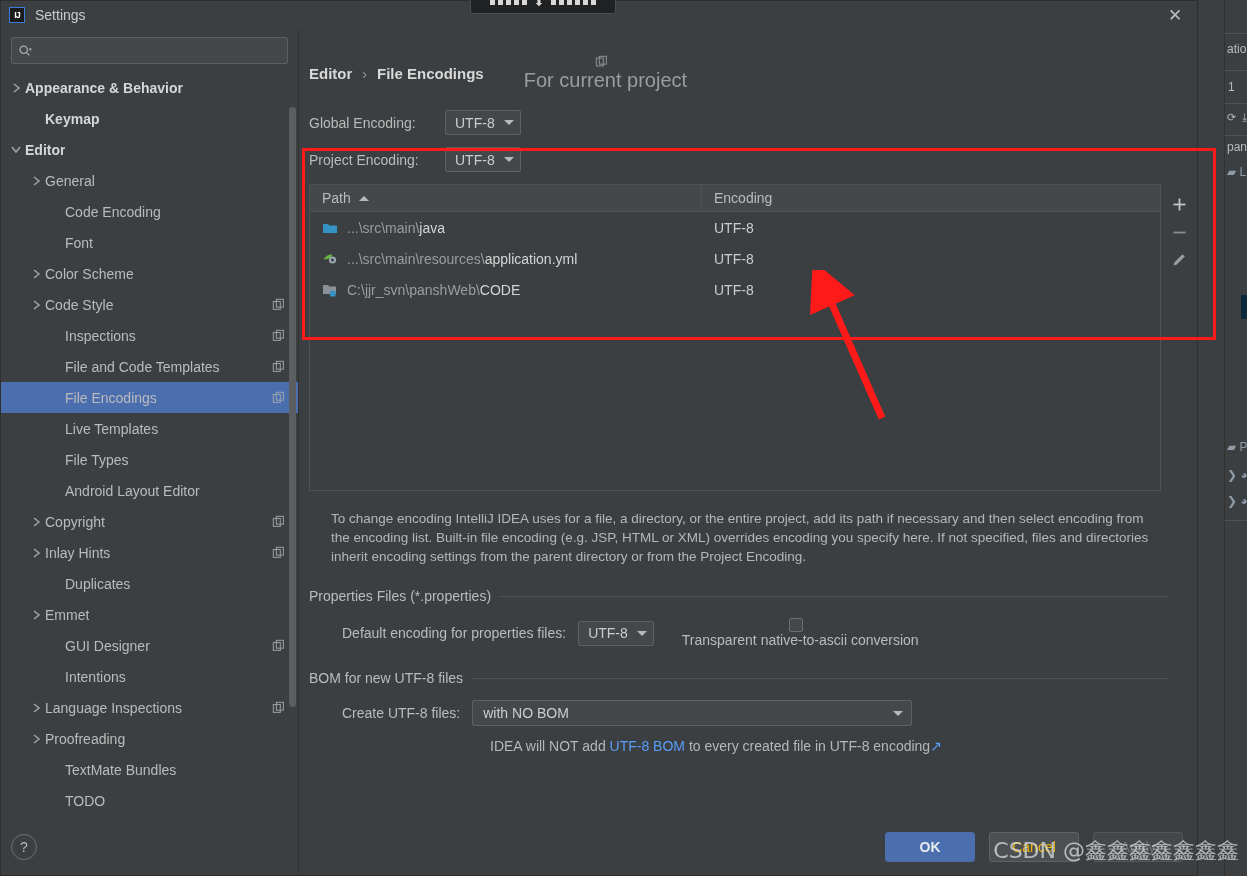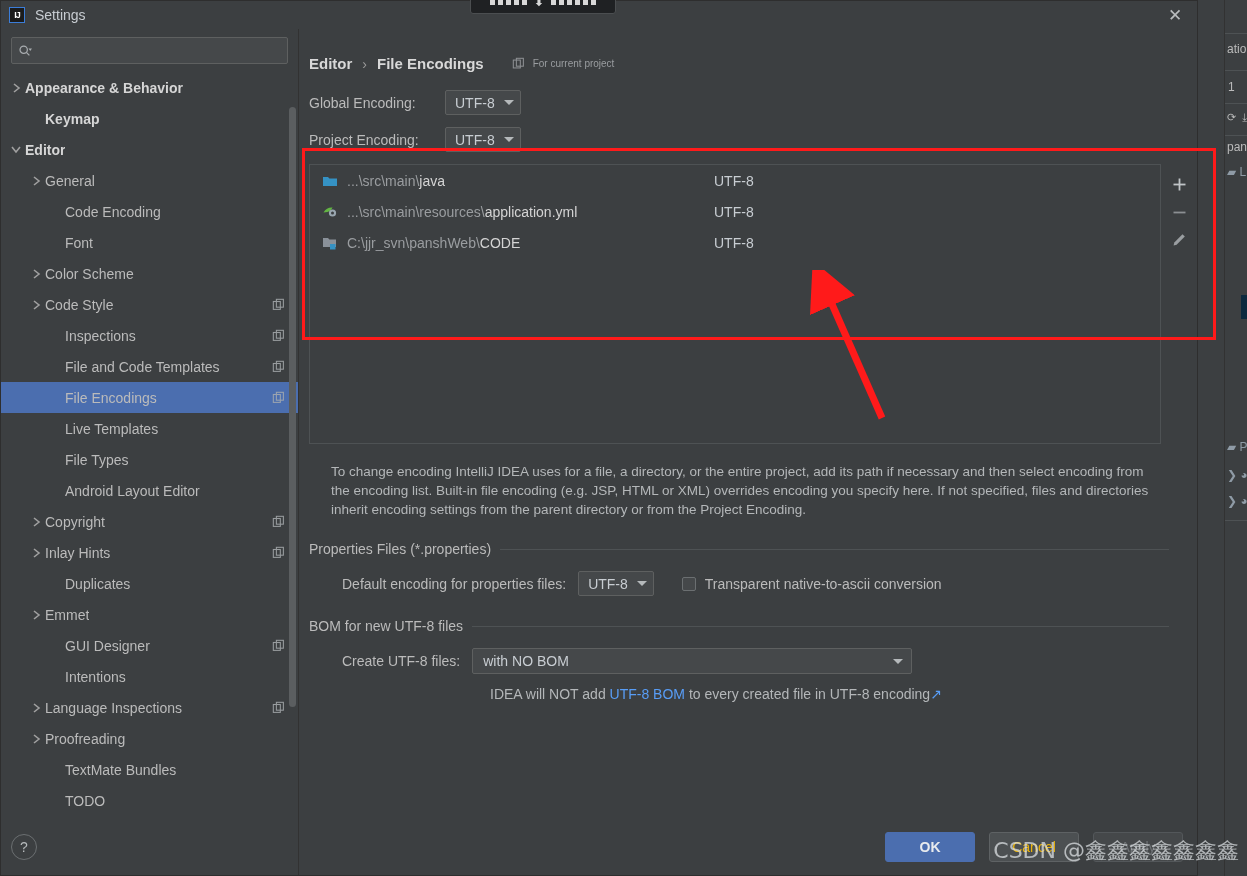--- a/index.html
+++ b/index.html
@@ -95,21 +95,21 @@
     display: flex; align-items: center; justify-content: center;
   }
 
   
   .main { flex: 1; display: flex; flex-direction: column; min-width: 0; position: relative; }
   .main-inner { flex: 1; padding: 26px 0 0 0; position: relative; min-height: 0; }
 
   .breadcrumb { display: flex; align-items: center; padding: 0 0 0 10px; margin-bottom: 18px; }
   .bc-item { font-size: 15px; font-weight: bold; color: #d8d8d8; }
   .bc-sep { margin: 0 10px; color: #9a9a9a; font-size: 14px; }
-  .bc-note { margin-left: 28px; display: flex; align-items: center; color: #9a9da0; font-size: 10px; }
+  .bc-note { margin-left: 40px; display: flex; align-items: center; color: #9a9da0; font-size: 20px; flex-direction: column; }
   .bc-note .scope-icon { margin-left: 0; margin-right: 7px; }
 
   .enc-row { display: flex; align-items: center; margin-bottom: 12px; padding-left: 10px; }
   .enc-label { font-size: 14px; color: #bbbbbb; width: 136px; }
   .combo {
     background: #45484a; border: 1px solid #5e6060; border-radius: 2px;
     height: 25px; display: inline-flex; align-items: center;
     padding: 0 6px 0 9px; color: #c8cdd2; font-size: 14px;
   }
   .combo .arrow { margin-left: 9px; }
@@ -146,21 +146,21 @@
     margin: 18px 32px 0 32px; font-size: 13.5px; line-height: 19px; color: #b4b7b9;
   }
 
   .section { margin: 22px 0 0 10px; padding-right: 28px; }
   .sec-head { display: flex; align-items: center; }
   .sec-title { font-size: 14px; color: #bbbbbb; white-space: nowrap; padding-right: 9px; }
   .sec-line { flex: 1; height: 1px; background: #4e5254; }
   .sec-body { padding: 14px 0 0 33px; display: flex; align-items: center; text-align: center; }
   .sec-body .lbl { font-size: 14px; color: #bbbbbb; margin-right: 12px; }
 
-  .checkbox-wrap { display: flex; align-items: center; margin-left: 28px; }
+  .checkbox-wrap { display: flex; align-items: center; margin-left: 28px; flex-direction: column; }
   .checkbox { width: 14px; height: 14px; border: 1px solid #6b6f71; background: #45484a;
               border-radius: 2px; margin-right: 9px; }
 
   .wide-combo {
     width: 440px; height: 26px; background: #45484a; border: 1px solid #5e6060;
     border-radius: 2px; display: flex; align-items: center; padding: 0 8px 0 10px;
     color: #c8cdd2; font-size: 14px; justify-content: space-between;
   }
   .bom-note { padding: 12px 0 0 181px; font-size: 14px; color: #b4b7b9; }
   .ext-link { color: #589df6; }
@@ -501,20 +501,29 @@
           <div class="enc-row">
             <span class="enc-label">Project Encoding:</span>
             <span class="combo">
               <span>UTF-8</span>
               <span class="arrow"></span>
             </span>
           </div>
 
           <div class="table-area">
             <div class="table-box">
+              <div class="thead">
+                <div class="th path">
+                  <span>Path</span>
+                  <span class="sort-caret"></span>
+                </div>
+                <div class="th enc">
+                  <span>Encoding</span>
+                </div>
+              </div>
               <div class="tbody" id="tbody">
                   <div class="trow">
                     <div class="td-path">
                       <svg class="row-icon" viewBox="0 0 16 16">
                         <path d="M1 4h5l1.4 1.6H15V13H1z" fill="#3592c4"></path>
                       </svg>
                       <span class="path-text"><span>...\src\main\</span><b>java</b></span>
                     </div>
                     <div class="td-enc">UTF-8</div>
                   </div>

